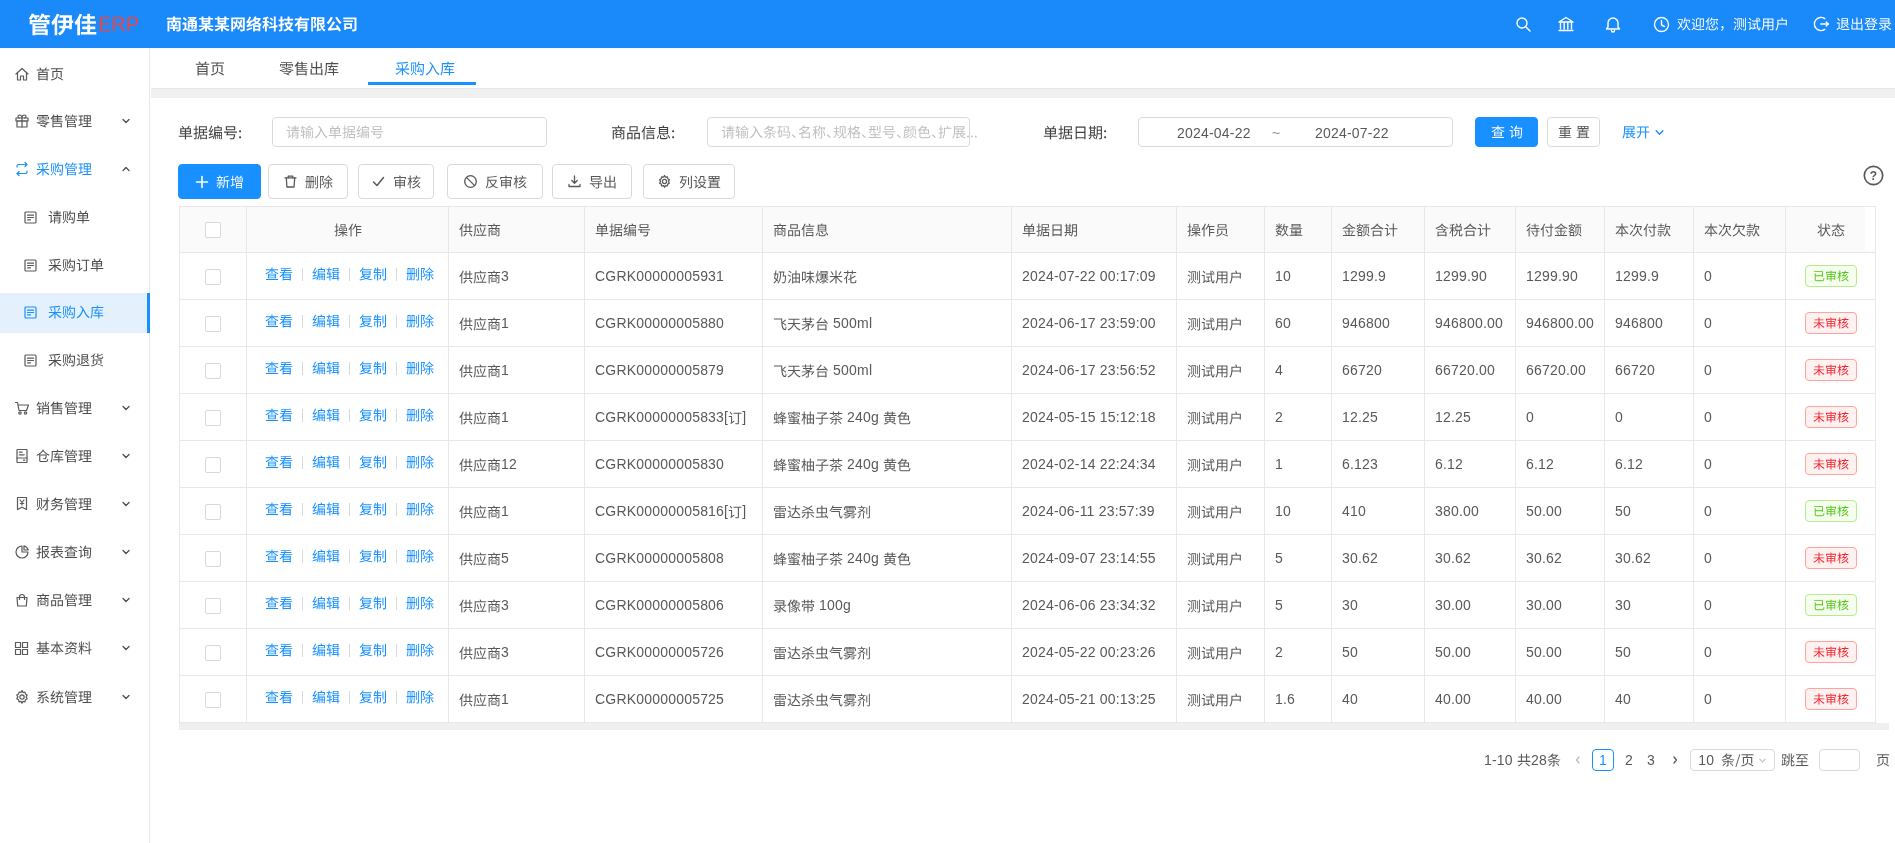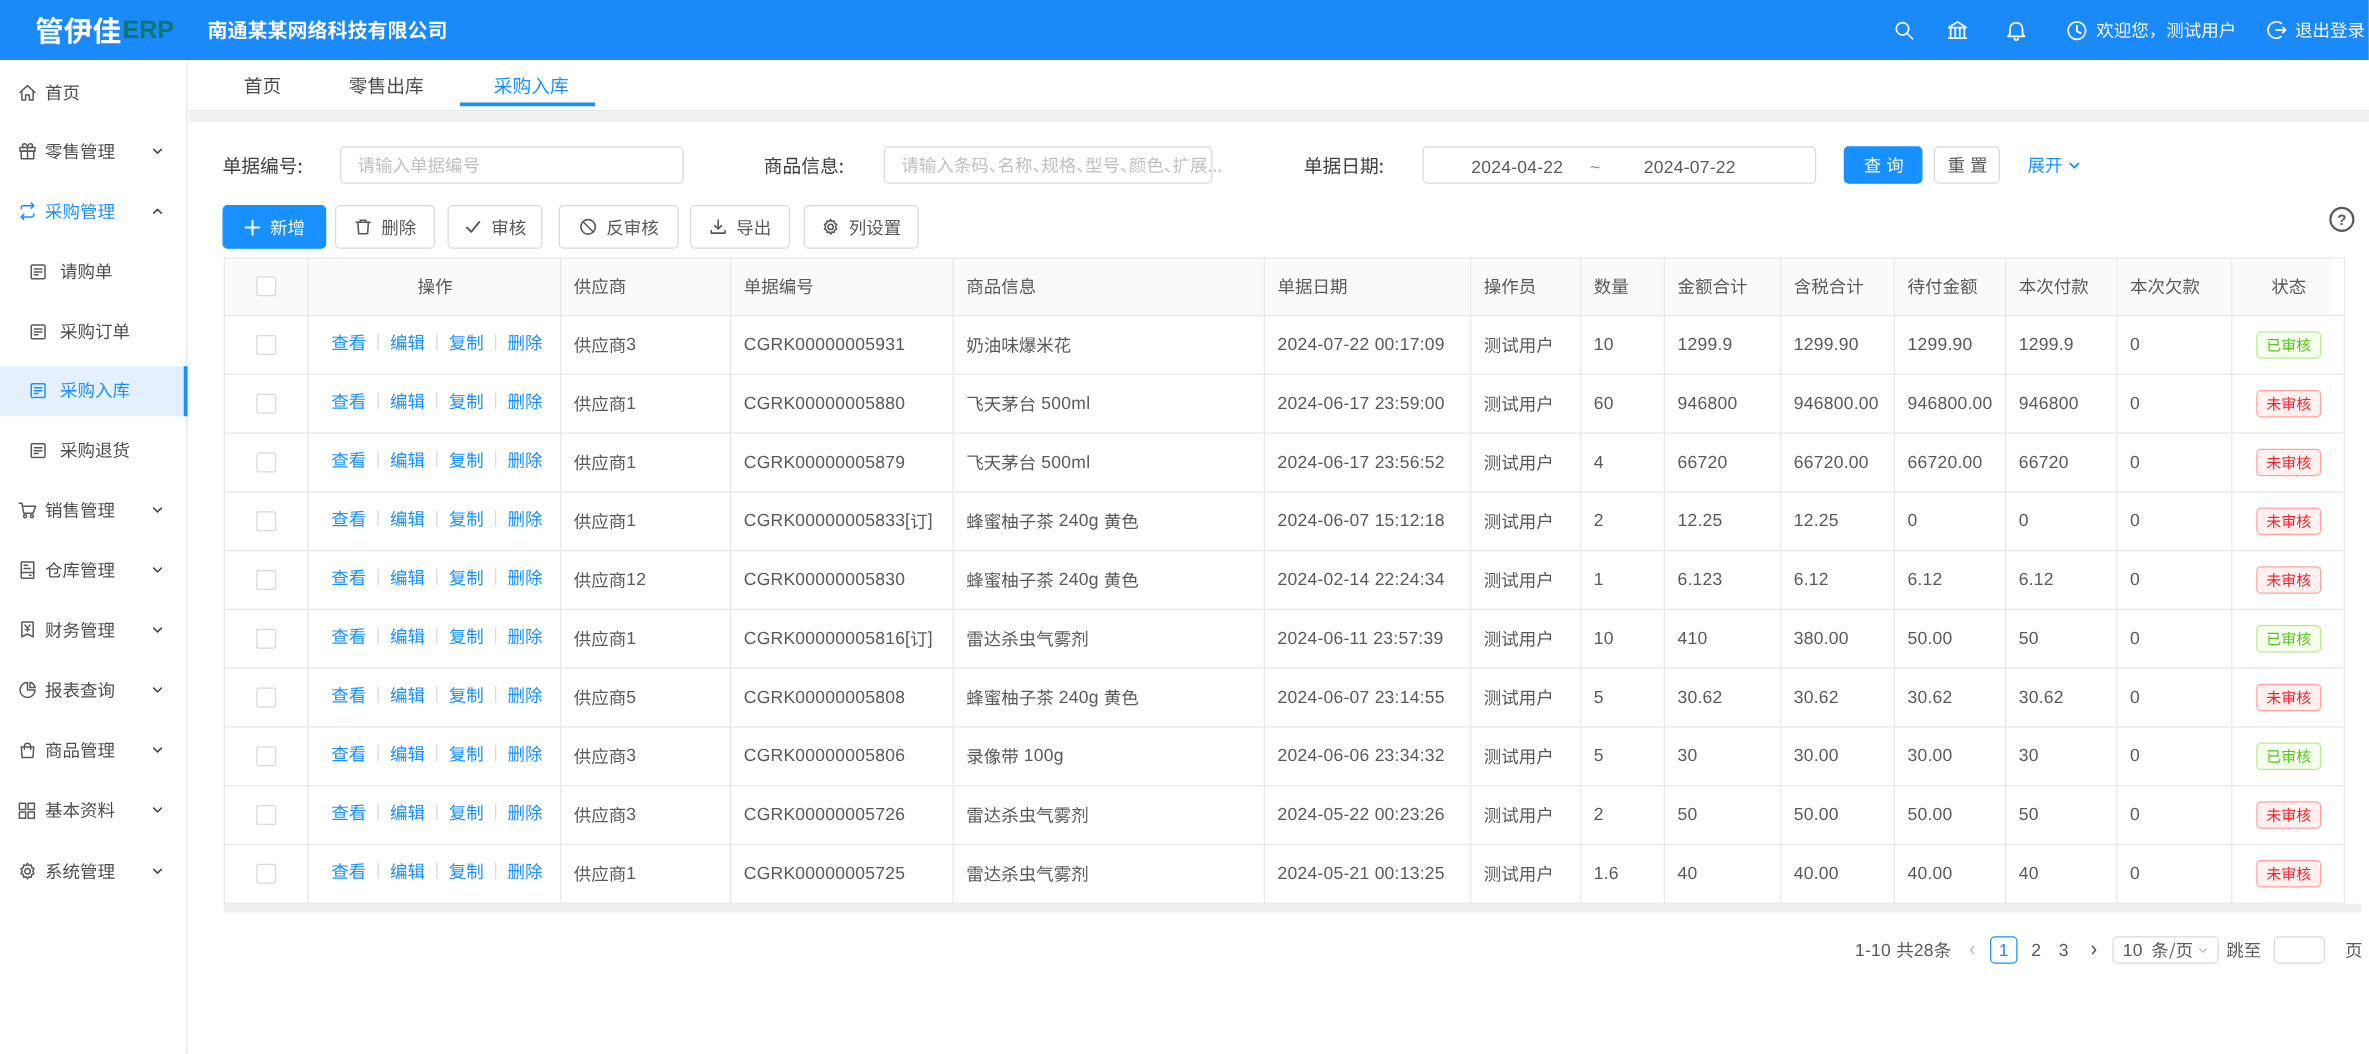--- a/index.html
+++ b/index.html
@@ -11,21 +11,21 @@
 td,th{border:1px solid #e8e8e8;overflow:hidden;white-space:nowrap}
 .num{font-size:14px;color:#595959;letter-spacing:0.2px}
 </style></head><body>
 <div class="ab" style="left:0;top:0;width:1895px;height:48px;background:#1a8afa"></div>
 <div class="ab vc" style="left:28px;top:0;height:48px">
     <svg width="69.0" height="23" viewBox="0 -880 3000 1000" fill="#fff" aria-hidden="true">
       <use href="#b7ba1"></use>
       <use href="#b4f0a" x="1000"></use>
       <use href="#b4f73" x="2000"></use>
     </svg>
-    <span style="font-family:'Liberation Sans',sans-serif;font-weight:bold;font-size:20px;color:#0f766e;letter-spacing:0px;margin-left:1px">ERP</span>
+    <span style="font-family:'Liberation Sans',sans-serif;font-weight:normal;font-size:20px;color:#ef4444;letter-spacing:0px;margin-left:1px">ERP</span>
   </div>
 <div class="ab vc" style="left:166px;top:0;height:48px">
     <svg width="192.0" height="16" viewBox="0 -880 12000 1000" fill="#fff" aria-hidden="true">
       <use href="#b5357"></use>
       <use href="#b901a" x="1000"></use>
       <use href="#b67d0" x="2000"></use>
       <use href="#b67d0" x="3000"></use>
       <use href="#b7f51" x="4000"></use>
       <use href="#b7edc" x="5000"></use>
       <use href="#b79d1" x="6000"></use>
@@ -814,21 +814,21 @@
         <td class="lc"><svg width="70.0" height="14" viewBox="0 -880 5000 1000" fill="#595959" aria-hidden="true">
             <use href="#r8702"></use>
             <use href="#r871c" x="1000"></use>
             <use href="#r67da" x="2000"></use>
             <use href="#r5b50" x="3000"></use>
             <use href="#r8336" x="4000"></use>
           </svg><span class="num" style="white-space:pre"> 240g </span><svg width="28.0" height="14" viewBox="0 -880 2000 1000" fill="#595959" aria-hidden="true">
             <use href="#r9ec4"></use>
             <use href="#r8272" x="1000"></use>
           </svg></td>
-        <td class="lc"><span class="num">2024-06-07 15:12:18</span></td>
+        <td class="lc"><span class="num">2024-05-15 15:12:18</span></td>
         <td class="lc"><svg width="56.0" height="14" viewBox="0 -880 4000 1000" fill="#595959" aria-hidden="true">
             <use href="#r6d4b"></use>
             <use href="#r8bd5" x="1000"></use>
             <use href="#r7528" x="2000"></use>
             <use href="#r6237" x="3000"></use>
           </svg></td>
         <td class="lc"><span class="num">2</span></td>
         <td class="lc"><span class="num">12.25</span></td>
         <td class="lc"><span class="num">12.25</span></td>
         <td class="lc"><span class="num">0</span></td>
@@ -995,21 +995,21 @@
         <td class="lc"><svg width="70.0" height="14" viewBox="0 -880 5000 1000" fill="#595959" aria-hidden="true">
             <use href="#r8702"></use>
             <use href="#r871c" x="1000"></use>
             <use href="#r67da" x="2000"></use>
             <use href="#r5b50" x="3000"></use>
             <use href="#r8336" x="4000"></use>
           </svg><span class="num" style="white-space:pre"> 240g </span><svg width="28.0" height="14" viewBox="0 -880 2000 1000" fill="#595959" aria-hidden="true">
             <use href="#r9ec4"></use>
             <use href="#r8272" x="1000"></use>
           </svg></td>
-        <td class="lc"><span class="num">2024-06-07 23:14:55</span></td>
+        <td class="lc"><span class="num">2024-09-07 23:14:55</span></td>
         <td class="lc"><svg width="56.0" height="14" viewBox="0 -880 4000 1000" fill="#595959" aria-hidden="true">
             <use href="#r6d4b"></use>
             <use href="#r8bd5" x="1000"></use>
             <use href="#r7528" x="2000"></use>
             <use href="#r6237" x="3000"></use>
           </svg></td>
         <td class="lc"><span class="num">5</span></td>
         <td class="lc"><span class="num">30.62</span></td>
         <td class="lc"><span class="num">30.62</span></td>
         <td class="lc"><span class="num">30.62</span></td>

